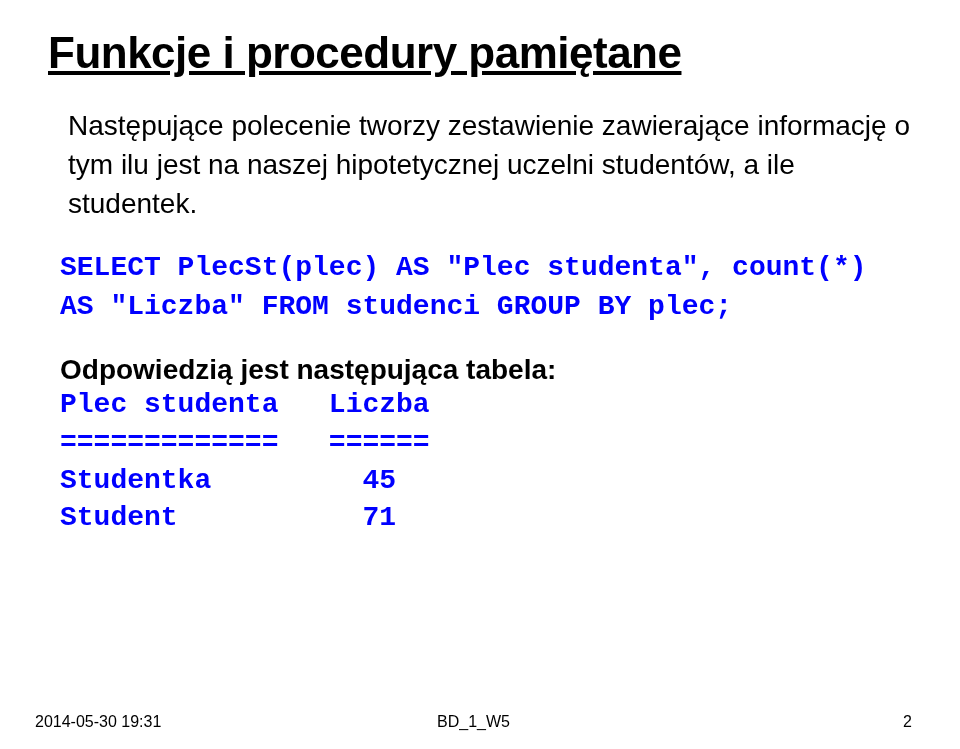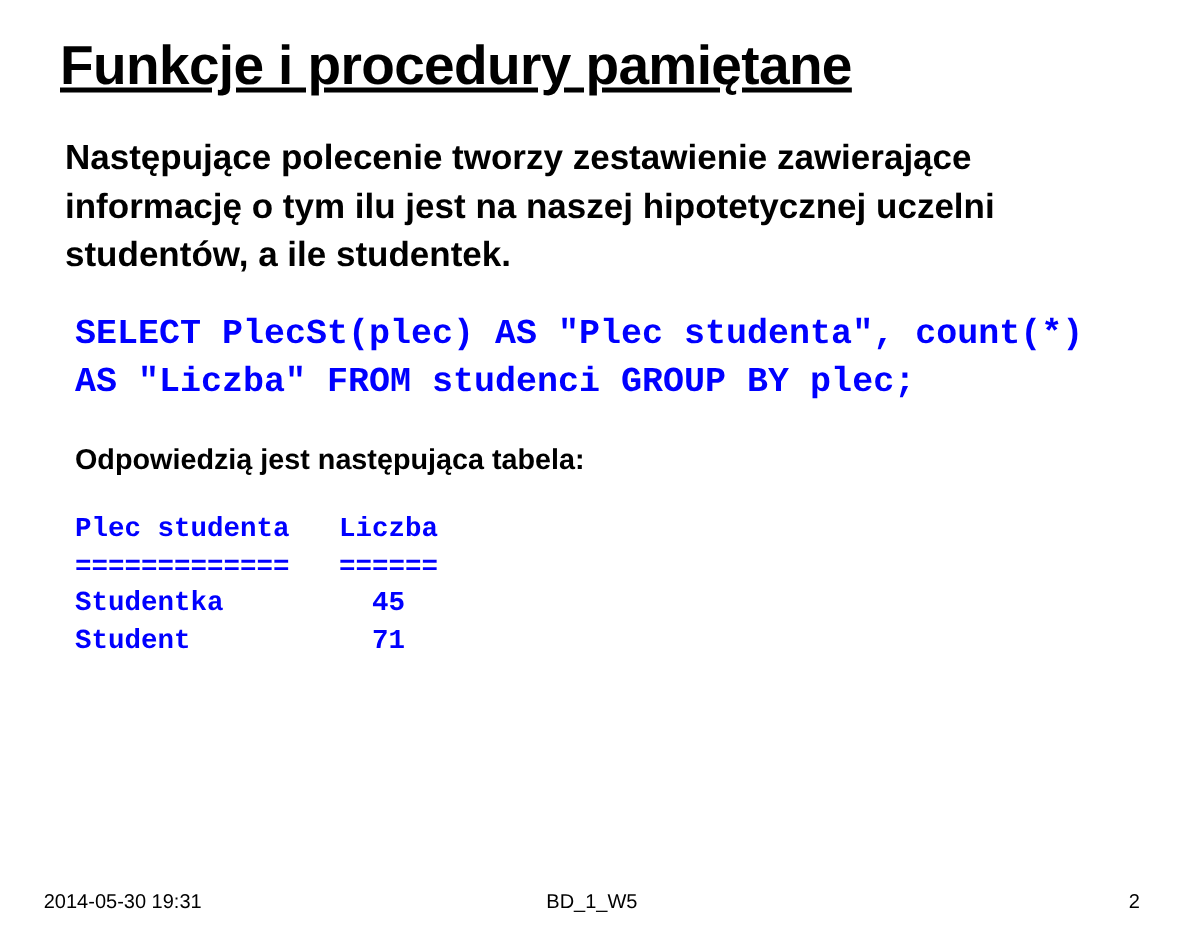--- a/index.html
+++ b/index.html
@@ -18,46 +18,45 @@
     .title {
       font-size: 44px;
       font-weight: bold;
       text-decoration: underline;
       color: #000000;
       margin-bottom: 28px;
       letter-spacing: -0.5px;
     }
     .intro {
       font-size: 28px;
-      font-weight: bold;
+      font-weight: normal;
       color: #000000;
       line-height: 1.4;
       margin-bottom: 24px;
-      margin-left: 4px;
+      margin-left: 20px;
     }
     .code-block {
       font-family: "Courier New", Courier, monospace;
       font-size: 28px;
       font-weight: bold;
       color: #0000ff;
       line-height: 1.4;
       margin-bottom: 28px;
       margin-left: 12px;
       white-space: pre-wrap;
     }
     .response-label {
-      font-size: 23px;
+      font-size: 28px;
       font-weight: bold;
       color: #000000;
-      margin-bottom: 28px;
       margin-left: 12px;
     }
     .result-table {
       font-family: "Courier New", Courier, monospace;
-      font-size: 22px;
+      font-size: 28px;
       font-weight: bold;
       color: #0000ff;
       line-height: 1.35;
       margin-left: 12px;
       white-space: pre;
     }
     .footer {
       position: absolute;
       bottom: 18px;
       left: 35px;

